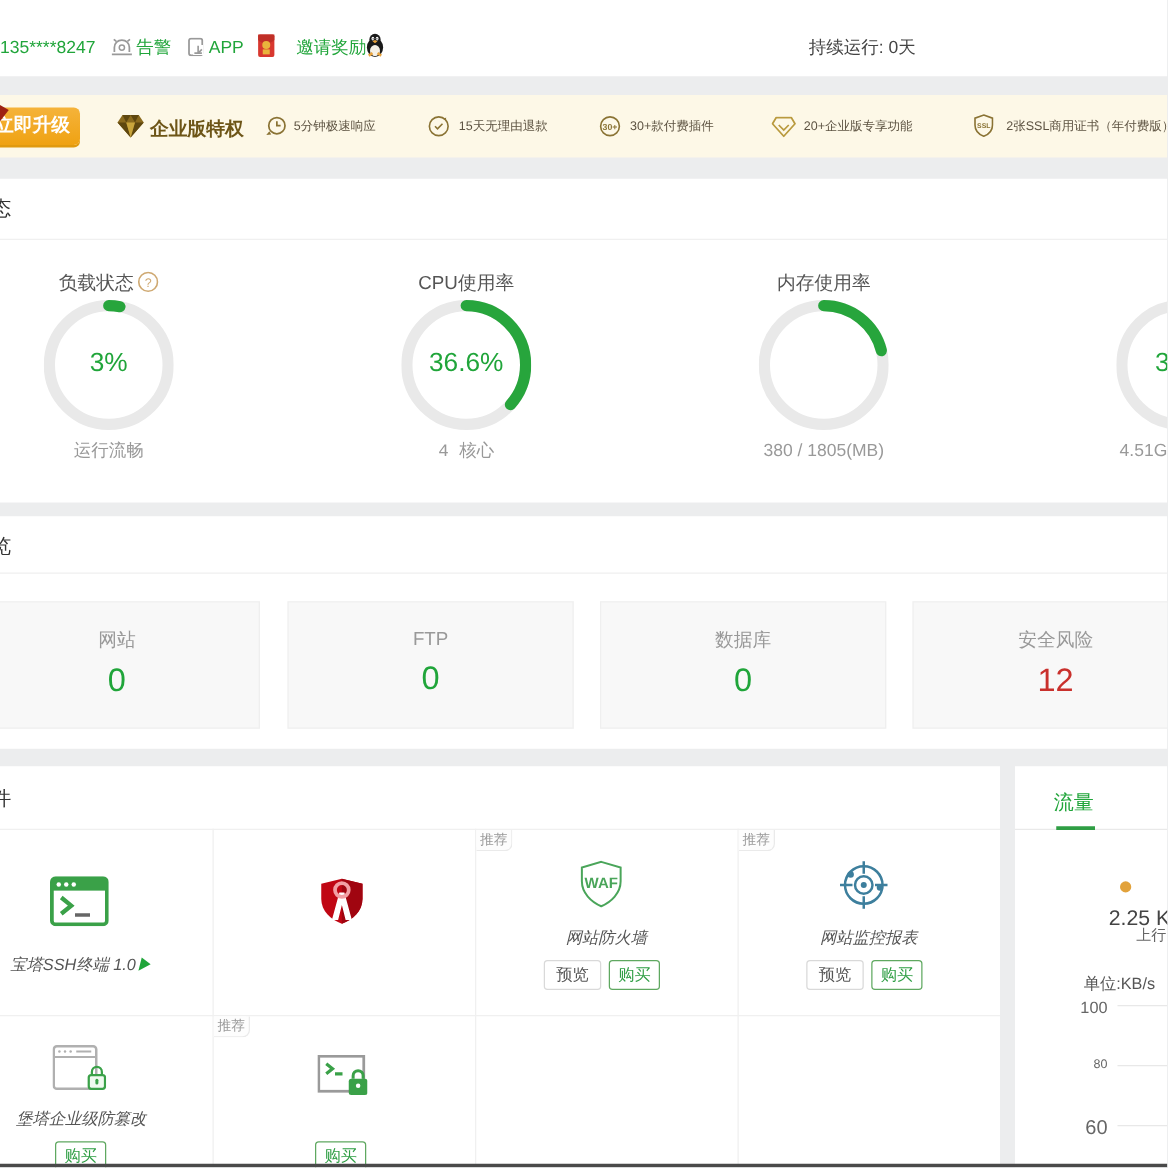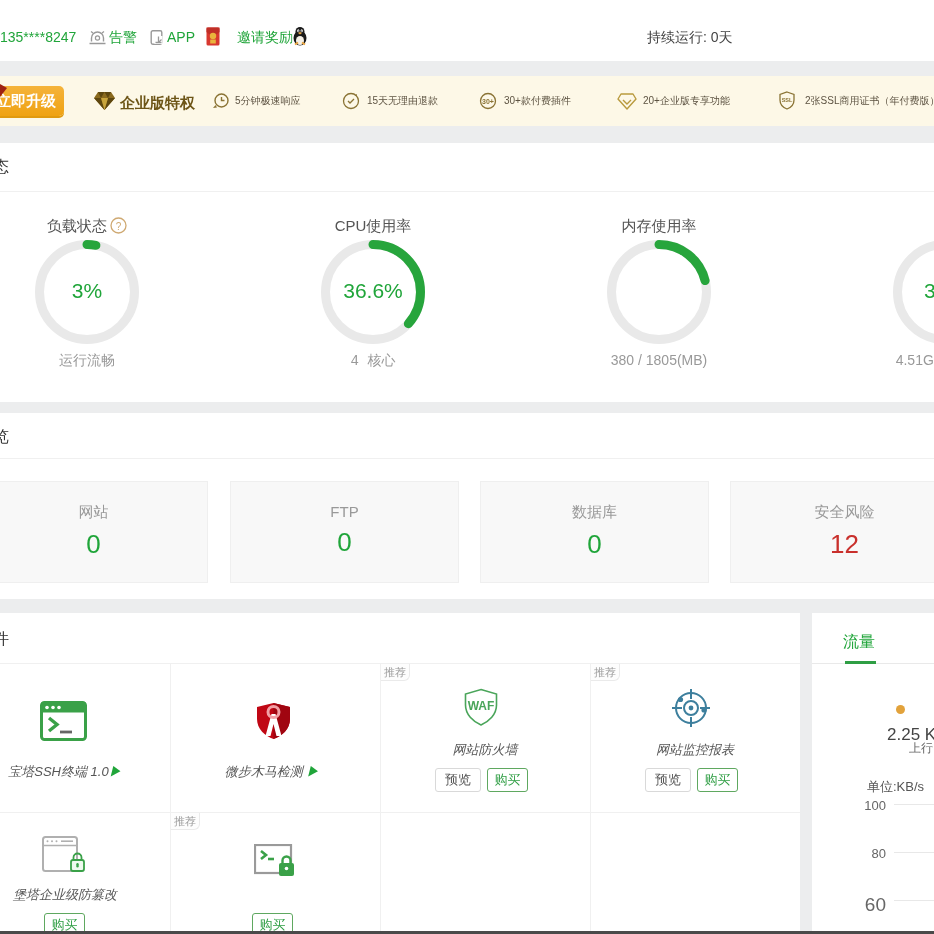--- a/index.html
+++ b/index.html
@@ -207,21 +207,20 @@
     <path d="M20 31 h12" stroke="#666" stroke-width="2.8"></path>
   </svg>
   <div class="plabel" style="left:-35px;top:763px;width:200px;">宝塔SSH终端 1.0<span style="color:#20a53a">▶</span></div>
 
   <svg class="abs" style="left:256px;top:702px" width="35" height="38" viewBox="0 0 35 38">
     <path d="M17.5 1 L34 5 v12 c0 10 -8 17 -16.5 20 C9 34 1 27 1 17 V5 z" fill="#c00714"></path>
     <path d="M17.5 1 L34 5 v12 c0 10 -8 17 -16.5 20 z" fill="#a00510"></path>
     <path d="M15.5 12 h4 l6 22 h-5 l-3 -12 -3 12 h-5 z" fill="#fff"></path>
     <circle cx="17.5" cy="10" r="5.5" fill="none" stroke="#f2a0a5" stroke-width="3"></circle>
   </svg>
-  <div class="plabel" style="left:172px;top:763px;width:200px;">微步木马检测 <span style="color:#20a53a">▶</span></div>
 
   <div class="rec" style="left:381px;top:664px;">推荐</div>
   <svg class="abs" style="left:464px;top:688px" width="34" height="39" viewBox="0 0 34 39">
     <path d="M17 1.5 L32.5 6 v11 c0 9.5 -7.5 16.5 -15.5 20 C9 33.5 1.5 26.5 1.5 17 V6 z" fill="none" stroke="#4aa55a" stroke-width="1.6"></path>
     <text x="17" y="22" font-size="12" fill="#4aa55a" text-anchor="middle" font-weight="bold">WAF</text>
   </svg>
   <div class="plabel" style="left:385px;top:741px;width:200px;">网站防火墙</div>
   <div class="btn btn-prev" style="left:435px;">预览</div>
   <div class="btn btn-buy" style="left:487px;">购买</div>
 
@@ -265,21 +264,21 @@
 
   <div class="abs" id="traffic"></div>
   <div class="abs" style="left:843px;top:632px;font-size:16px;color:#20a53a;">流量</div>
   <div class="abs" style="left:812px;top:663px;width:122px;height:1px;background:#e9e9e9;"></div>
   <div class="abs" style="left:845px;top:661px;width:31px;height:3px;background:#2f9e44;"></div>
   <div class="abs" style="left:896px;top:705px;width:9px;height:9px;border-radius:50%;background:#e2a23b;"></div>
   <div class="abs" style="left:909px;top:704px;font-size:12px;color:#666;white-space:nowrap;margin-top:36px;">上行</div>
   <div class="abs" style="left:887px;top:725px;font-size:17px;color:#444;white-space:nowrap;">2.25 KB/s</div>
   <div class="abs" style="left:867px;top:778px;font-size:13px;color:#555;white-space:nowrap;">单位:KB/s</div>
   <div class="abs" style="left:846px;top:798px;width:40px;text-align:right;font-size:13px;color:#666;">100</div>
-  <div class="abs" style="left:846px;top:846px;width:40px;text-align:right;font-size:13px;color:#666;">80</div>
-  <div class="abs" style="left:846px;top:894px;width:40px;text-align:right;font-size:19px;color:#666;">60</div>
+  <div class="abs" style="left:846px;top:846px;width:40px;text-align:right;font-size:10px;color:#666;">80</div>
+  <div class="abs" style="left:846px;top:894px;width:40px;text-align:right;font-size:16px;color:#666;">60</div>
   <div class="abs" style="left:894px;top:804px;width:40px;height:1px;background:#e8e8e8;"></div>
   <div class="abs" style="left:894px;top:852px;width:40px;height:1px;background:#e8e8e8;"></div>
   <div class="abs" style="left:894px;top:900px;width:40px;height:1px;background:#e8e8e8;"></div>
 
   <div class="abs" style="left:0;top:931px;width:934px;height:3px;background:#4a4a4a;"></div>
 
 </div>
 
 </body></html>

